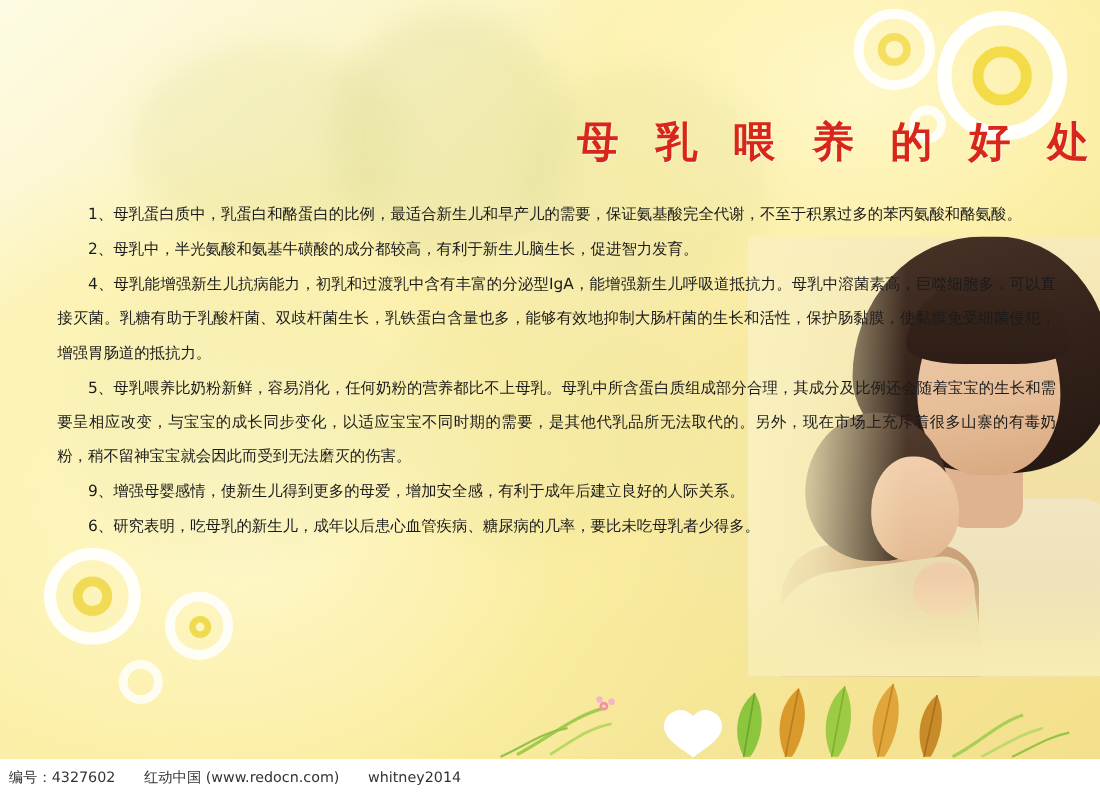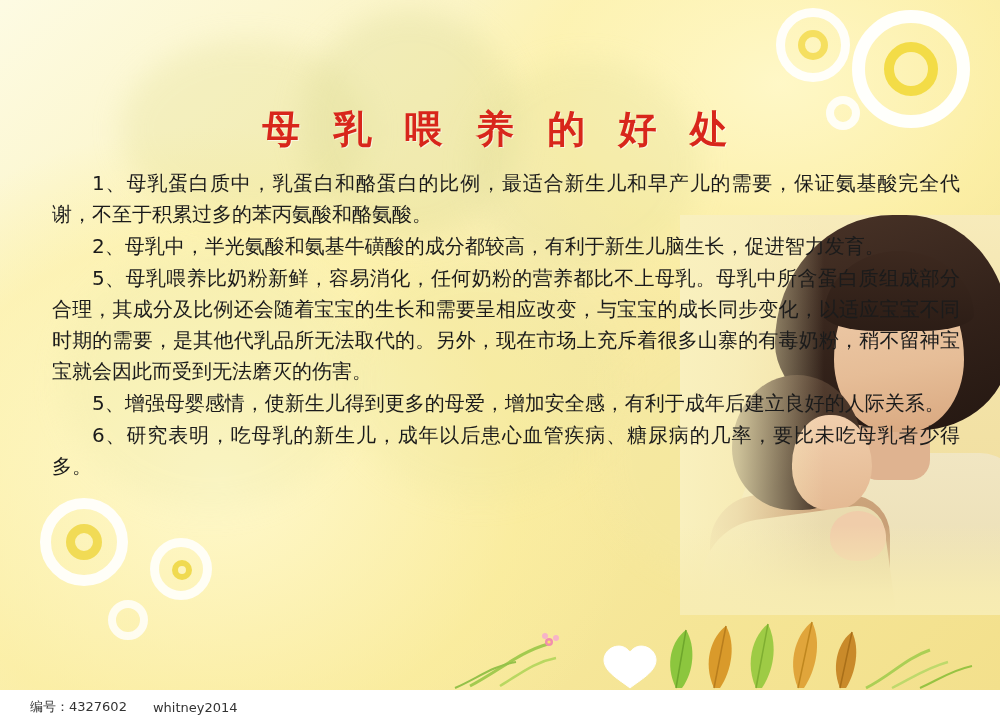--- a/index.html
+++ b/index.html
@@ -168,39 +168,39 @@
     left: 0; right: 0; bottom: 0;
     height: 90px;
     z-index: 8;
   }
 
   
   .title {
     position: absolute;
     left: 0; right: 0;
     top: 104px;
-    text-align: center;
+    text-align: right;
     font-family: "DejaVu Sans", "Liberation Sans", sans-serif;
     font-size: 38px;
     font-weight: bold;
     letter-spacing: 10px;
     color: #d8261b;
     text-shadow: 1px 1px 0 rgba(255,255,255,0.6);
     z-index: 10;
   }
 
   
   .content {
     position: absolute;
     left: 52px;
     right: 40px;
-    top: 168px;
+    top: 180px;
     z-index: 10;
     font-family: "DejaVu Sans", "Liberation Sans", sans-serif;
-    font-size: 20px;
+    font-size: 14px;
     line-height: 31px;
     color: #1b1b1b;
     text-align: justify;
   }
   .para {
     text-indent: 2em;
     margin: 0 0 1px 0;
   }
 
   
@@ -208,21 +208,21 @@
     position: relative;
     width: 1000px;
     height: 34px;
     background: #ffffff;
     z-index: 20;
   }
   .credit-inner {
     display: flex;
     align-items: center;
     height: 34px;
-    padding-left: 30px;
+    padding-left: 8px;
     font-family: "DejaVu Sans", "Liberation Sans", sans-serif;
     font-size: 13px;
     color: #333333;
   }
   .credit-inner span { margin-right: 26px; white-space: nowrap; }
 </style>
 </head>
 <body>
 
 <div class="poster">
@@ -291,25 +291,27 @@
       <path d="M892 88 C 912 78, 926 68, 948 62" stroke="#bcd96a" stroke-width="2.5" fill="none"></path>
       <path d="M920 88 C 938 80, 952 70, 972 66" stroke="#93c23f" stroke-width="2" fill="none"></path>
     </g>
   </svg>
 
   <div class="title">母 乳 喂 养 的 好 处</div>
 
   <div class="content">
     <p class="para">1、母乳蛋白质中，乳蛋白和酪蛋白的比例，最适合新生儿和早产儿的需要，保证氨基酸完全代谢，不至于积累过多的苯丙氨酸和酪氨酸。</p>
     <p class="para">2、母乳中，半光氨酸和氨基牛磺酸的成分都较高，有利于新生儿脑生长，促进智力发育。</p>
+    <p class="para">4、母乳能增强新生儿抗病能力，初乳和过渡乳中含有丰富的分泌型IgA，能增强新生儿呼吸道抵抗力。母乳中溶菌素高，巨噬细胞多，可以直接灭菌。乳糖有助于乳酸杆菌、双歧杆菌生长，乳铁蛋白含量也多，能够有效地抑制大肠杆菌的生长和活性，保护肠黏膜，使黏膜免受细菌侵犯，增强胃肠道的抵抗力。</p>
     <p class="para">5、母乳喂养比奶粉新鲜，容易消化，任何奶粉的营养都比不上母乳。母乳中所含蛋白质组成部分合理，其成分及比例还会随着宝宝的生长和需要呈相应改变，与宝宝的成长同步变化，以适应宝宝不同时期的需要，是其他代乳品所无法取代的。另外，现在市场上充斥着很多山寨的有毒奶粉，稍不留神宝宝就会因此而受到无法磨灭的伤害。</p>
-    <p class="para">5、增强母婴感情，使新生儿得到更多的母爱，增加安全感，有利于成年后建立良好的人际关系。</p>
+    <p class="para">9、增强母婴感情，使新生儿得到更多的母爱，增加安全感，有利于成年后建立良好的人际关系。</p>
     <p class="para">6、研究表明，吃母乳的新生儿，成年以后患心血管疾病、糖尿病的几率，要比未吃母乳者少得多。</p>
   </div>
 
 </div>
 
 <div class="credit">
   <div class="credit-inner">
     <span>编号：4327602</span>
+    <span>红动中国 (www.redocn.com)</span>
     <span>whitney2014</span>
   </div>
 </div>
 
 </body></html>

